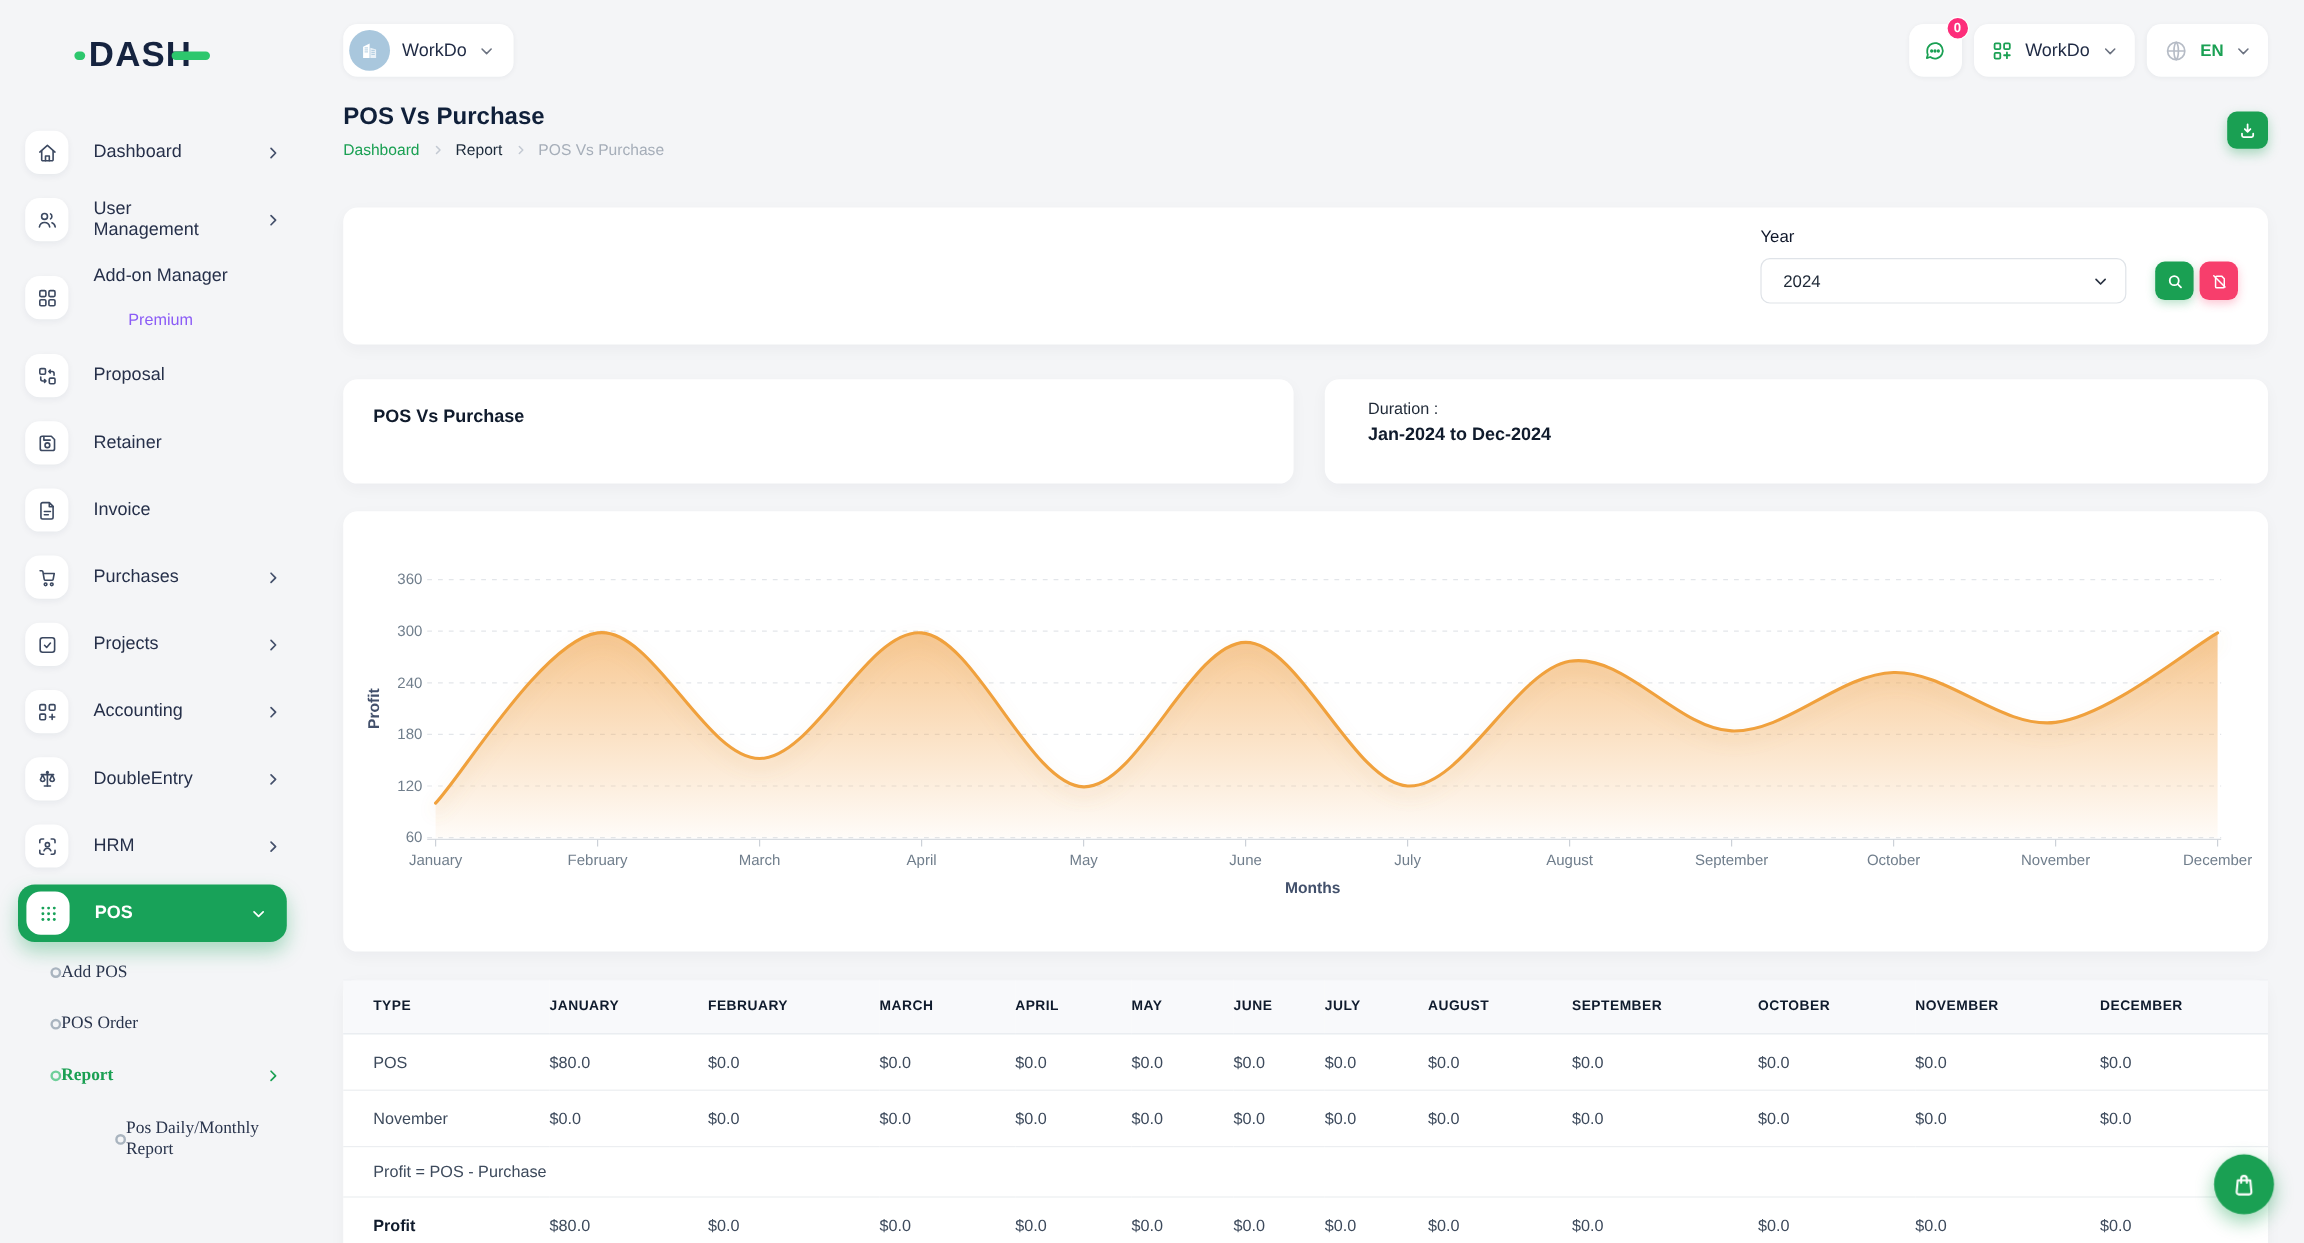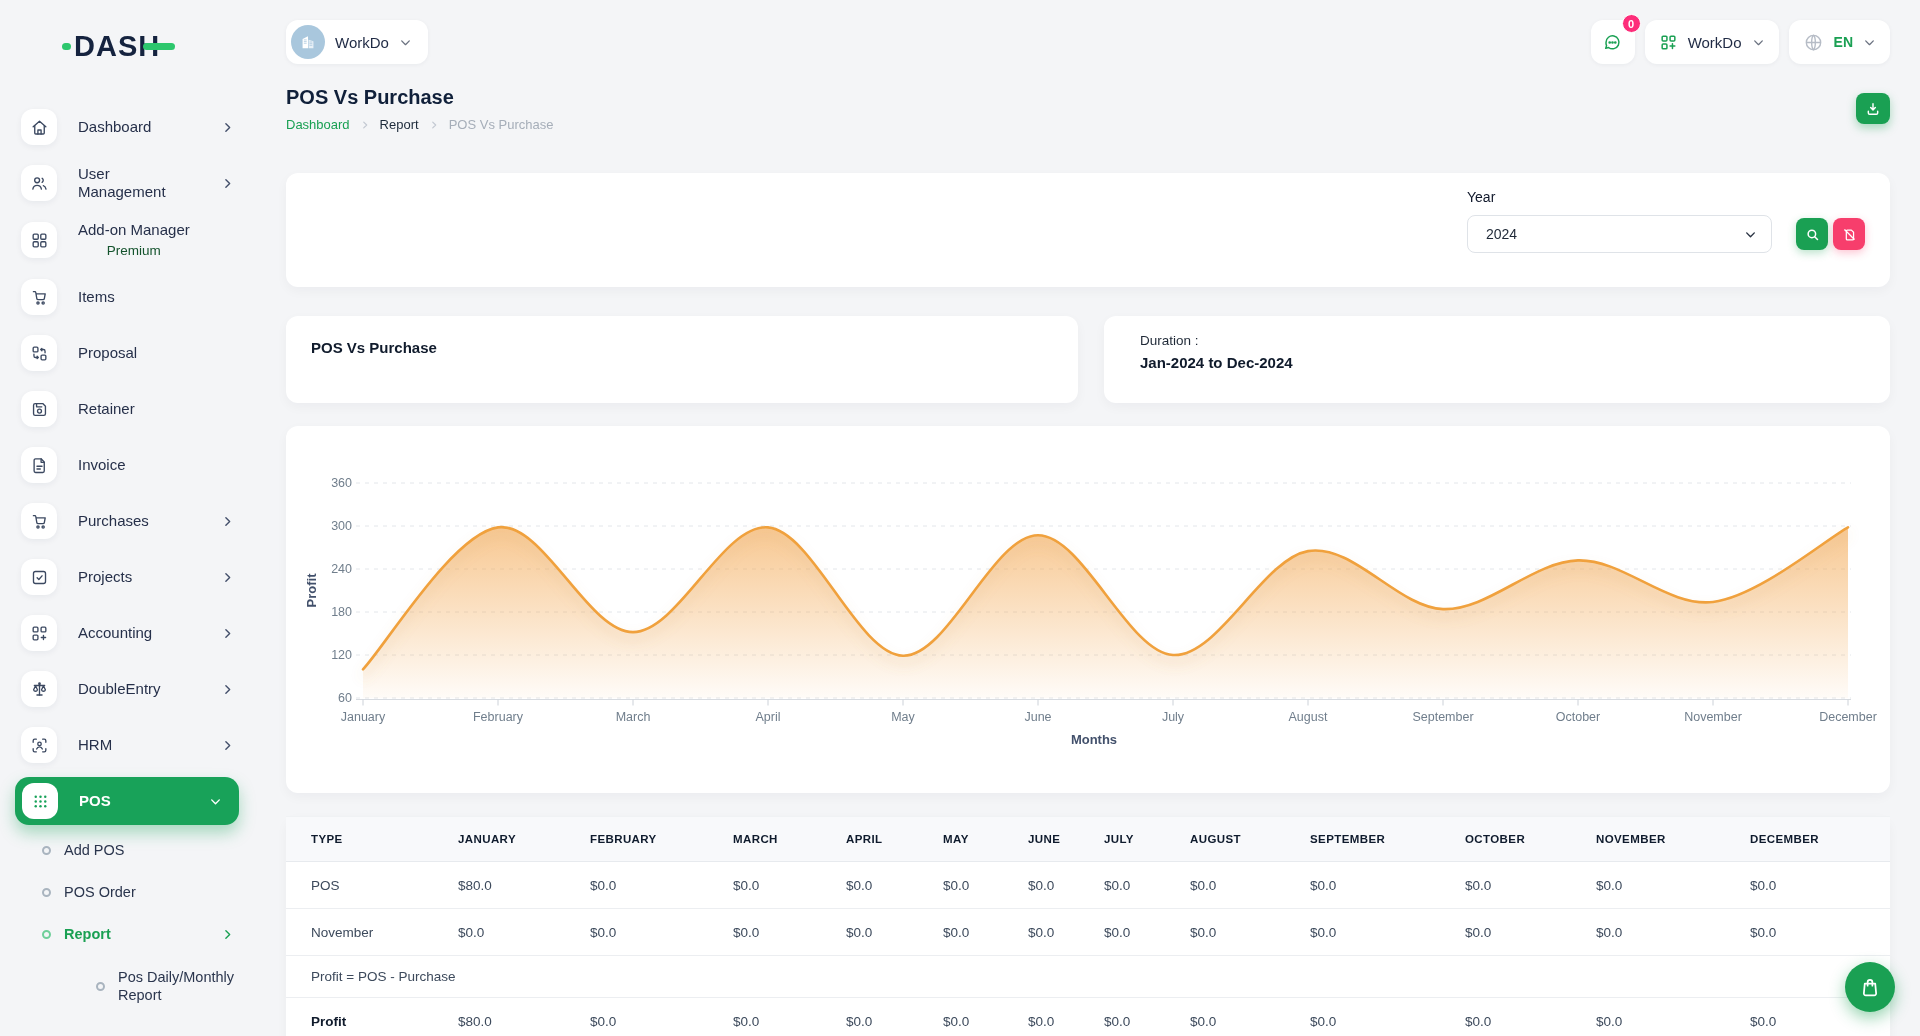--- a/index.html
+++ b/index.html
@@ -12,30 +12,30 @@
   .logo { display:flex; align-items:center; margin:2px 0 36px 62px; }
   .logo-accent-left { width:9px; height:7px; background:#2dc76d; border-radius:4px; margin-right:3px; }
   .logo-text { font-size:29px; font-weight:800; color:#15233f; letter-spacing:1px; }
   .logo-accent-right { width:32px; height:7px; background:#2dc76d; border-radius:4px; margin-left:-17px; }
   .side-item { display:flex; align-items:center; gap:21px; padding:10px 0 10px 21px; cursor:pointer; }
   .icon-box { width:36px; height:36px; background:#fff; border-radius:12px; color:#3c4961;
               display:flex; align-items:center; justify-content:center; flex:0 0 36px;
               box-shadow:0 2px 6px rgba(20,30,60,0.06); }
   .icon-box svg { width:19px; height:19px; }
   .side-label { font-size:15px; font-weight:500; color:#26304a; line-height:1.2; }
-  .side-sub { color:#14532d; font-size:13.5px; font-weight:500; margin-top:4px; text-align:center; }
+  .side-sub { color:#8b5cf6; font-size:13.5px; font-weight:500; margin-top:20px; text-align:center; }
   .side-chevron { margin-left:auto; margin-right:26px; color:#44506b; display:flex; }
   .side-chevron svg { width:13px; height:13px; }
   .side-item.active { background:#18a259; border-radius:14px; margin:4px 21px 4px 15px;
                       padding:6px 0 6px 7px; box-shadow:0 8px 16px rgba(24,162,89,0.35); }
   .side-item.active .side-label { color:#fff; font-weight:700; }
   .side-item.active .icon-box { color:#18a259; box-shadow:none; }
   .side-item.active .side-chevron { color:#fff; margin-right:17px; }
-  .side-child { display:flex; align-items:center; gap:13px; padding:13px 0 13px 42px;
-                font-size:14.5px; color:#2a354d; cursor:pointer; }
+  .side-child { display:flex; align-items:center; padding:13px 0 13px 42px;
+                font-size:14.5px; color:#2a354d; cursor:pointer;font-family:Liberation Serif, serif; }
   .side-child .bullet { width:9px; height:9px; border-radius:50%; border:2px solid #a9b4bf; flex:0 0 9px; }
   .side-child.active { color:#1aa053; font-weight:700; }
   .side-child.active .bullet { border-color:#6fcf9a; }
   .side-child .side-chevron { color:#1aa053; }
   .side-child.lvl2 { padding-left:96px; }
   .side-child.lvl2 .child-label { max-width:150px; line-height:1.25; }
 
   
   .main { flex:1; padding:0 30px 0 26px; position:relative; }
   .topbar { height:84px; display:flex; align-items:center; justify-content:space-between; }
@@ -154,30 +154,20 @@
       <div class="side-item">
         <span class="icon-box">
           <svg viewBox="0 0 24 24" fill="none" stroke="currentColor" stroke-width="1.7" stroke-linecap="round" stroke-linejoin="round">
             <rect x="4" y="4" width="6.4" height="6.4" rx="1.4"></rect>
             <rect x="13.6" y="4" width="6.4" height="6.4" rx="1.4"></rect>
             <rect x="4" y="13.6" width="6.4" height="6.4" rx="1.4"></rect>
             <rect x="13.6" y="13.6" width="6.4" height="6.4" rx="1.4"></rect>
           </svg>
         </span>
         <span class="side-label">Add-on Manager<div class="side-sub">Premium</div></span>
-      </div>
-      <div class="side-item">
-        <span class="icon-box">
-          <svg viewBox="0 0 24 24" fill="none" stroke="currentColor" stroke-width="1.7" stroke-linecap="round" stroke-linejoin="round">
-            <path d="M4.3 4.6H6a1.3 1.3 0 0 1 1.3 1.1l1.3 7.6a1.6 1.6 0 0 0 1.6 1.3h6.3a1.6 1.6 0 0 0 1.6-1.3l1.1-5.8H7.6"></path>
-            <circle cx="10.1" cy="18.9" r="1.4"></circle>
-            <circle cx="16.6" cy="18.9" r="1.4"></circle>
-          </svg>
-        </span>
-        <span class="side-label">Items</span>
       </div>
       <div class="side-item">
         <span class="icon-box">
           <svg viewBox="0 0 24 24" fill="none" stroke="currentColor" stroke-width="1.7" stroke-linecap="round" stroke-linejoin="round">
             <rect x="4" y="4" width="6" height="6" rx="1.3"></rect>
             <rect x="14" y="14" width="6" height="6" rx="1.3"></rect>
             <path d="M19 11V9a2 2 0 0 0-2-2h-3.5M15 5.5L13.5 7 15 8.5"></path>
             <path d="M5 13v2a2 2 0 0 0 2 2h3.5M9 18.5L10.5 17 9 15.5"></path>
           </svg>
         </span>

